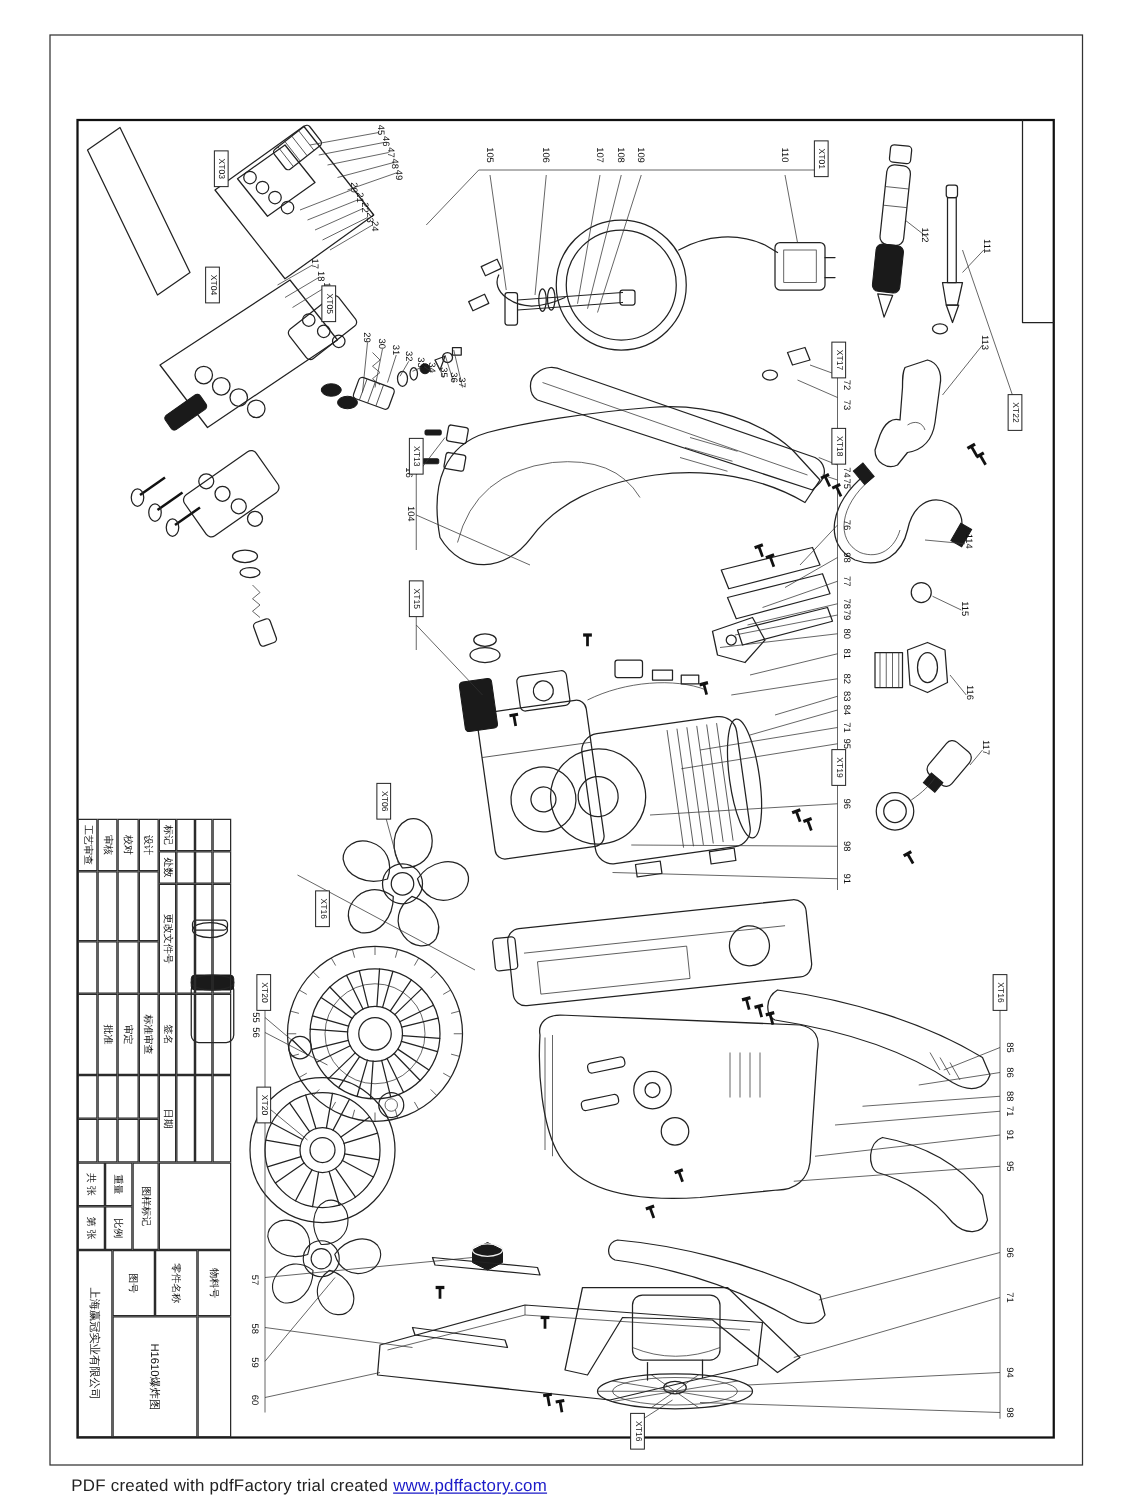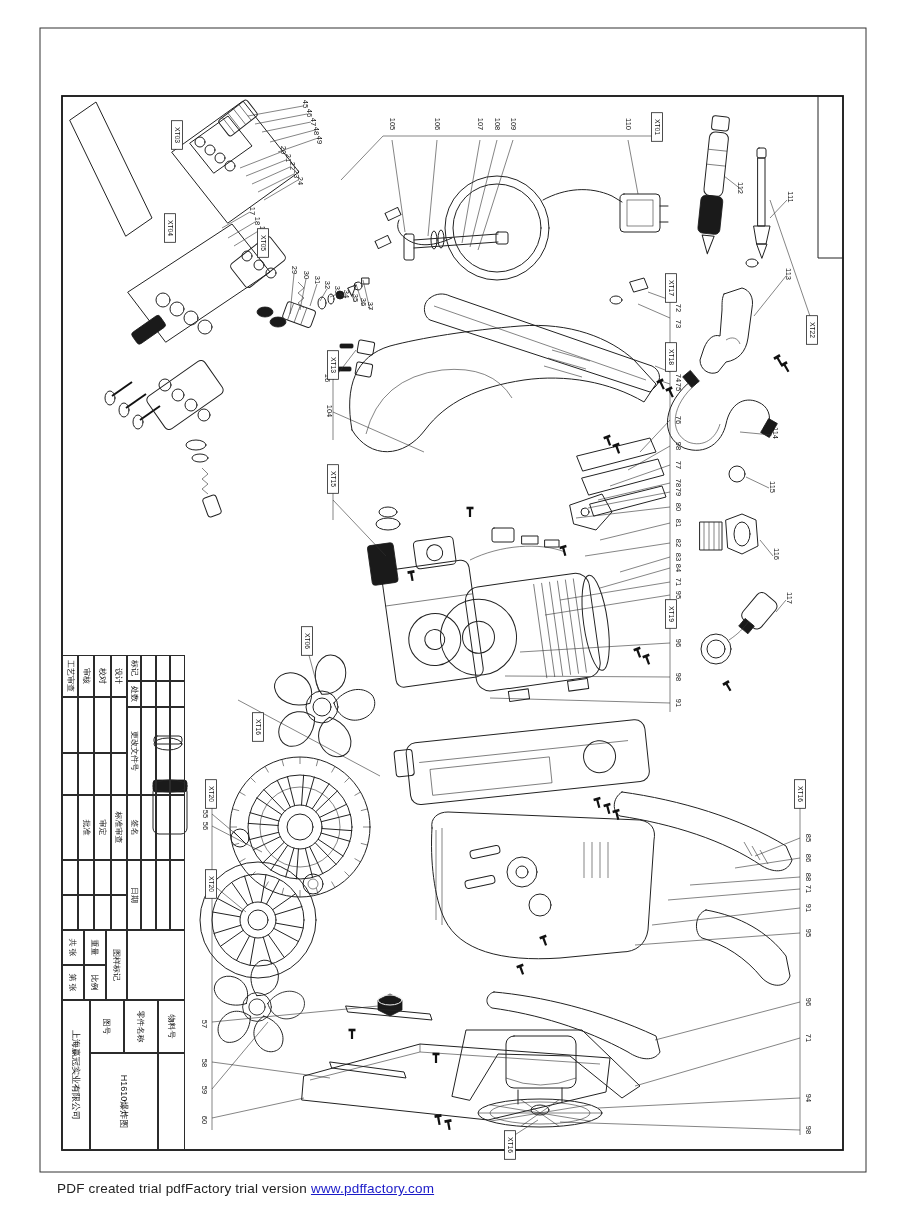--- a/index.html
+++ b/index.html
@@ -691,16 +691,16 @@
         <div class="cell" style="left: 345px; top: 0px; width: 53px; height: 27px;">物料号</div>
         <div class="cell" style="left: 398px; top: 0px; width: 97px; height: 27px;"></div>
         <div class="cell" style="left: 345px; top: 27px; width: 53px; height: 34px;">零件名称</div>
         <div class="cell" style="left: 345px; top: 61px; width: 53px; height: 34px;">图号</div>
         <div class="cell big" style="left: 398px; top: 27px; width: 97px; height: 68px;">H1610爆炸图</div>
         <div class="cell big" style="left: 345px; top: 95px; width: 150px; height: 28px;">上海赢冠实业有限公司</div>
       </div>
 </div>
 
 <div class="footer">
-  <span>PDF created trial pdfFactory trial version </span><a class="flink">www.pdffactory.com</a>
+  <span>PDF created with pdfFactory trial created </span><a class="flink">www.pdffactory.com</a>
 </div>
 
 </div>
 
 </body></html>

